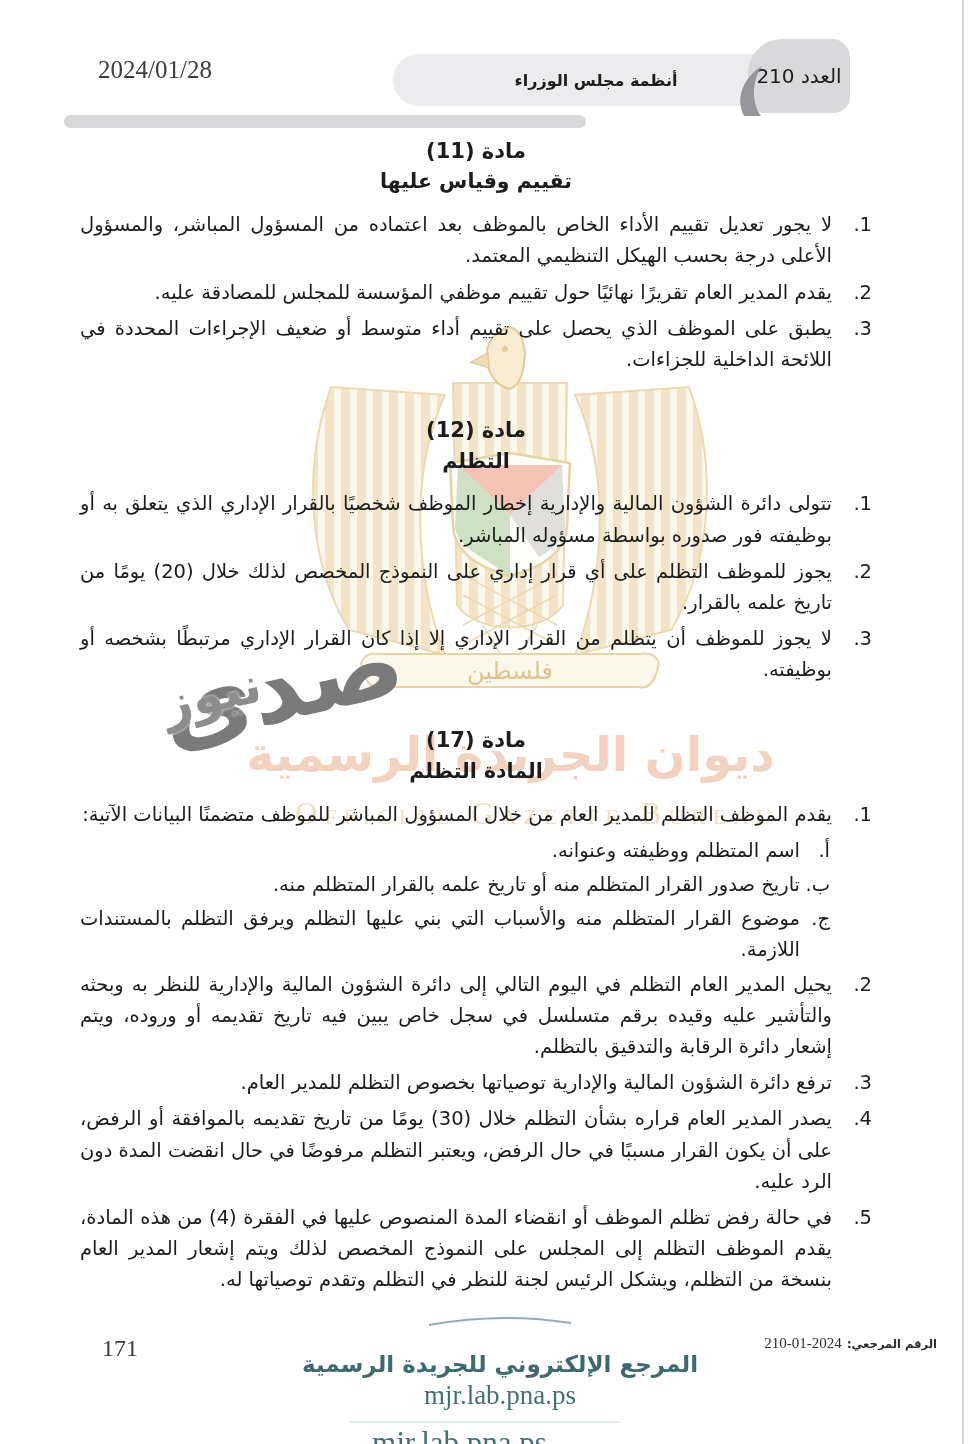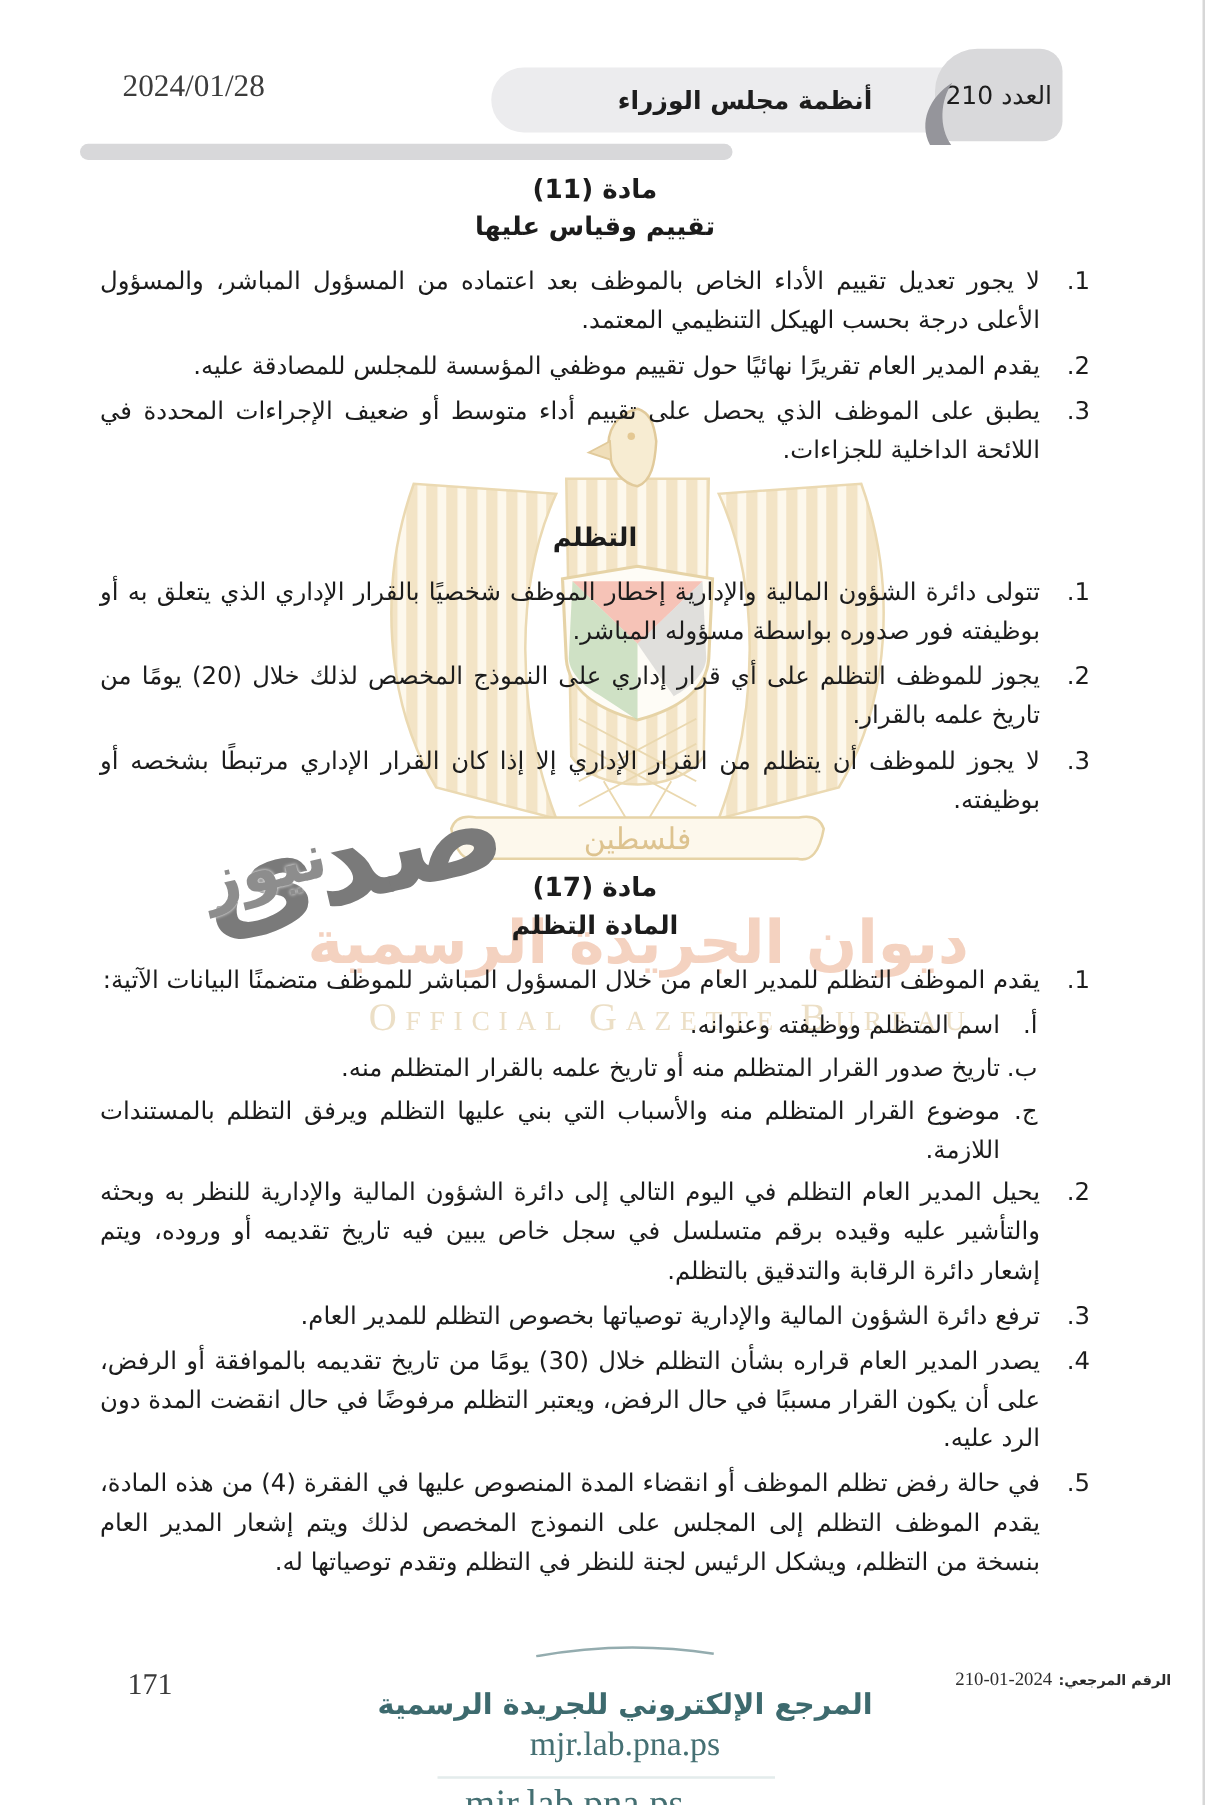--- a/index.html
+++ b/index.html
@@ -14,21 +14,21 @@
   }
   .hdr-bar{
     position:absolute;left:64px;top:115px;width:522px;height:13px;
     background:#d8d8da;border-radius:7px;
   }
   .hdr-pill{
     position:absolute;left:393px;top:54px;width:406px;height:52px;
     background:#ececee;border-radius:26px;
     display:flex;align-items:center;justify-content:center;
   }
-  .hdr-pill span{font-size:20px;font-weight:700;color:#1d1d1d;}
+  .hdr-pill span{font-size:16px;font-weight:700;color:#1d1d1d;}
   .issue-blob{
     position:absolute;left:748px;top:39px;width:102px;height:74px;
     background:#d9d9db;border-radius:34px 18px 16px 14px;
     display:flex;align-items:center;justify-content:center;
   }
   .issue-blob .issue-txt{direction:rtl;font-size:20px;color:#1d1d1d;white-space:nowrap;}
   .issue-crescent{position:absolute;left:731px;top:66px;width:34px;height:50px;}
   
   .edge-line{position:absolute;left:962px;top:0;width:2px;height:1444px;background:#d7d7d7;}
   
@@ -164,20 +164,21 @@
         <span class="marker">2.</span>
         <p class="itext">يقدم المدير العام تقريرًا نهائيًا حول تقييم موظفي المؤسسة للمجلس للمصادقة عليه.</p>
       </div>
       <div class="item">
         <span class="marker">3.</span>
         <p class="itext">يطبق على الموظف الذي يحصل على تقييم أداء متوسط أو ضعيف الإجراءات المحددة في اللائحة الداخلية للجزاءات.</p>
       </div>
     </section>
 
     <section class="article">
+      <h2>مادة (12)</h2>
       <h3>التظلم</h3>
       <div class="item">
         <span class="marker">1.</span>
         <p class="itext">تتولى دائرة الشؤون المالية والإدارية إخطار الموظف شخصيًا بالقرار الإداري الذي يتعلق به أو بوظيفته فور صدوره بواسطة مسؤوله المباشر.</p>
       </div>
       <div class="item">
         <span class="marker">2.</span>
         <p class="itext">يجوز للموظف التظلم على أي قرار إداري على النموذج المخصص لذلك خلال (20) يومًا من تاريخ علمه بالقرار.</p>
       </div>
       <div class="item">

